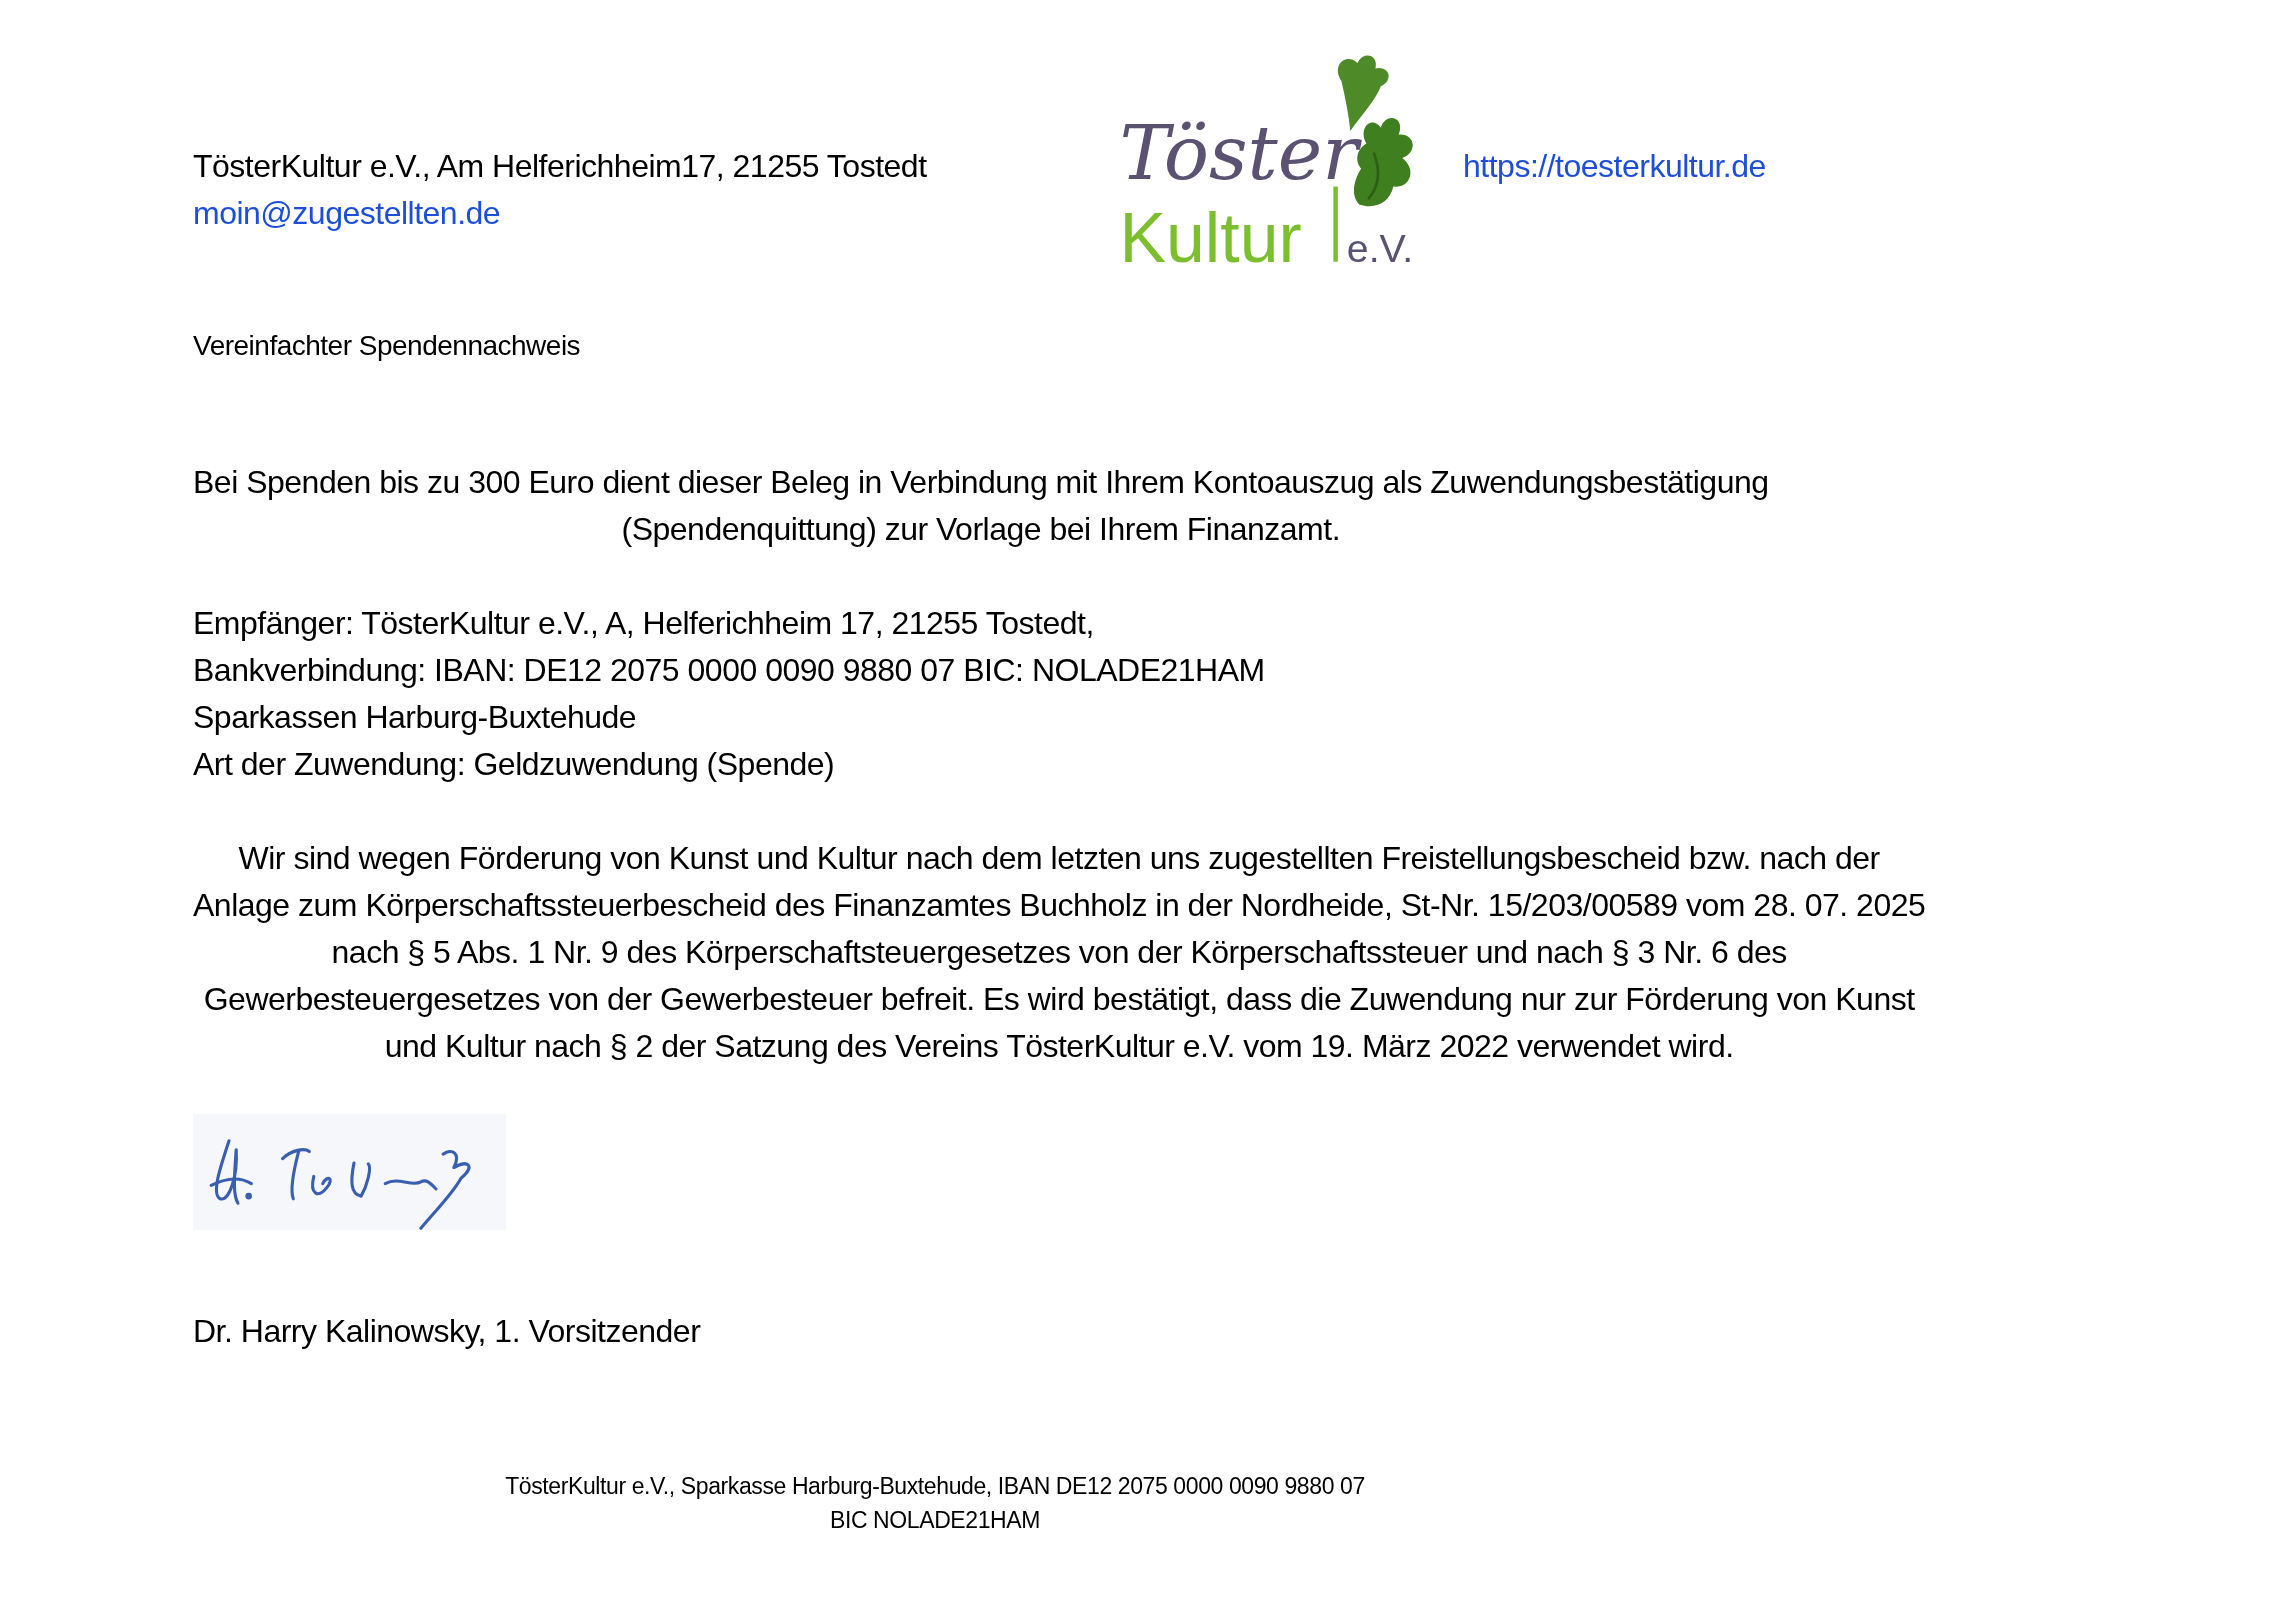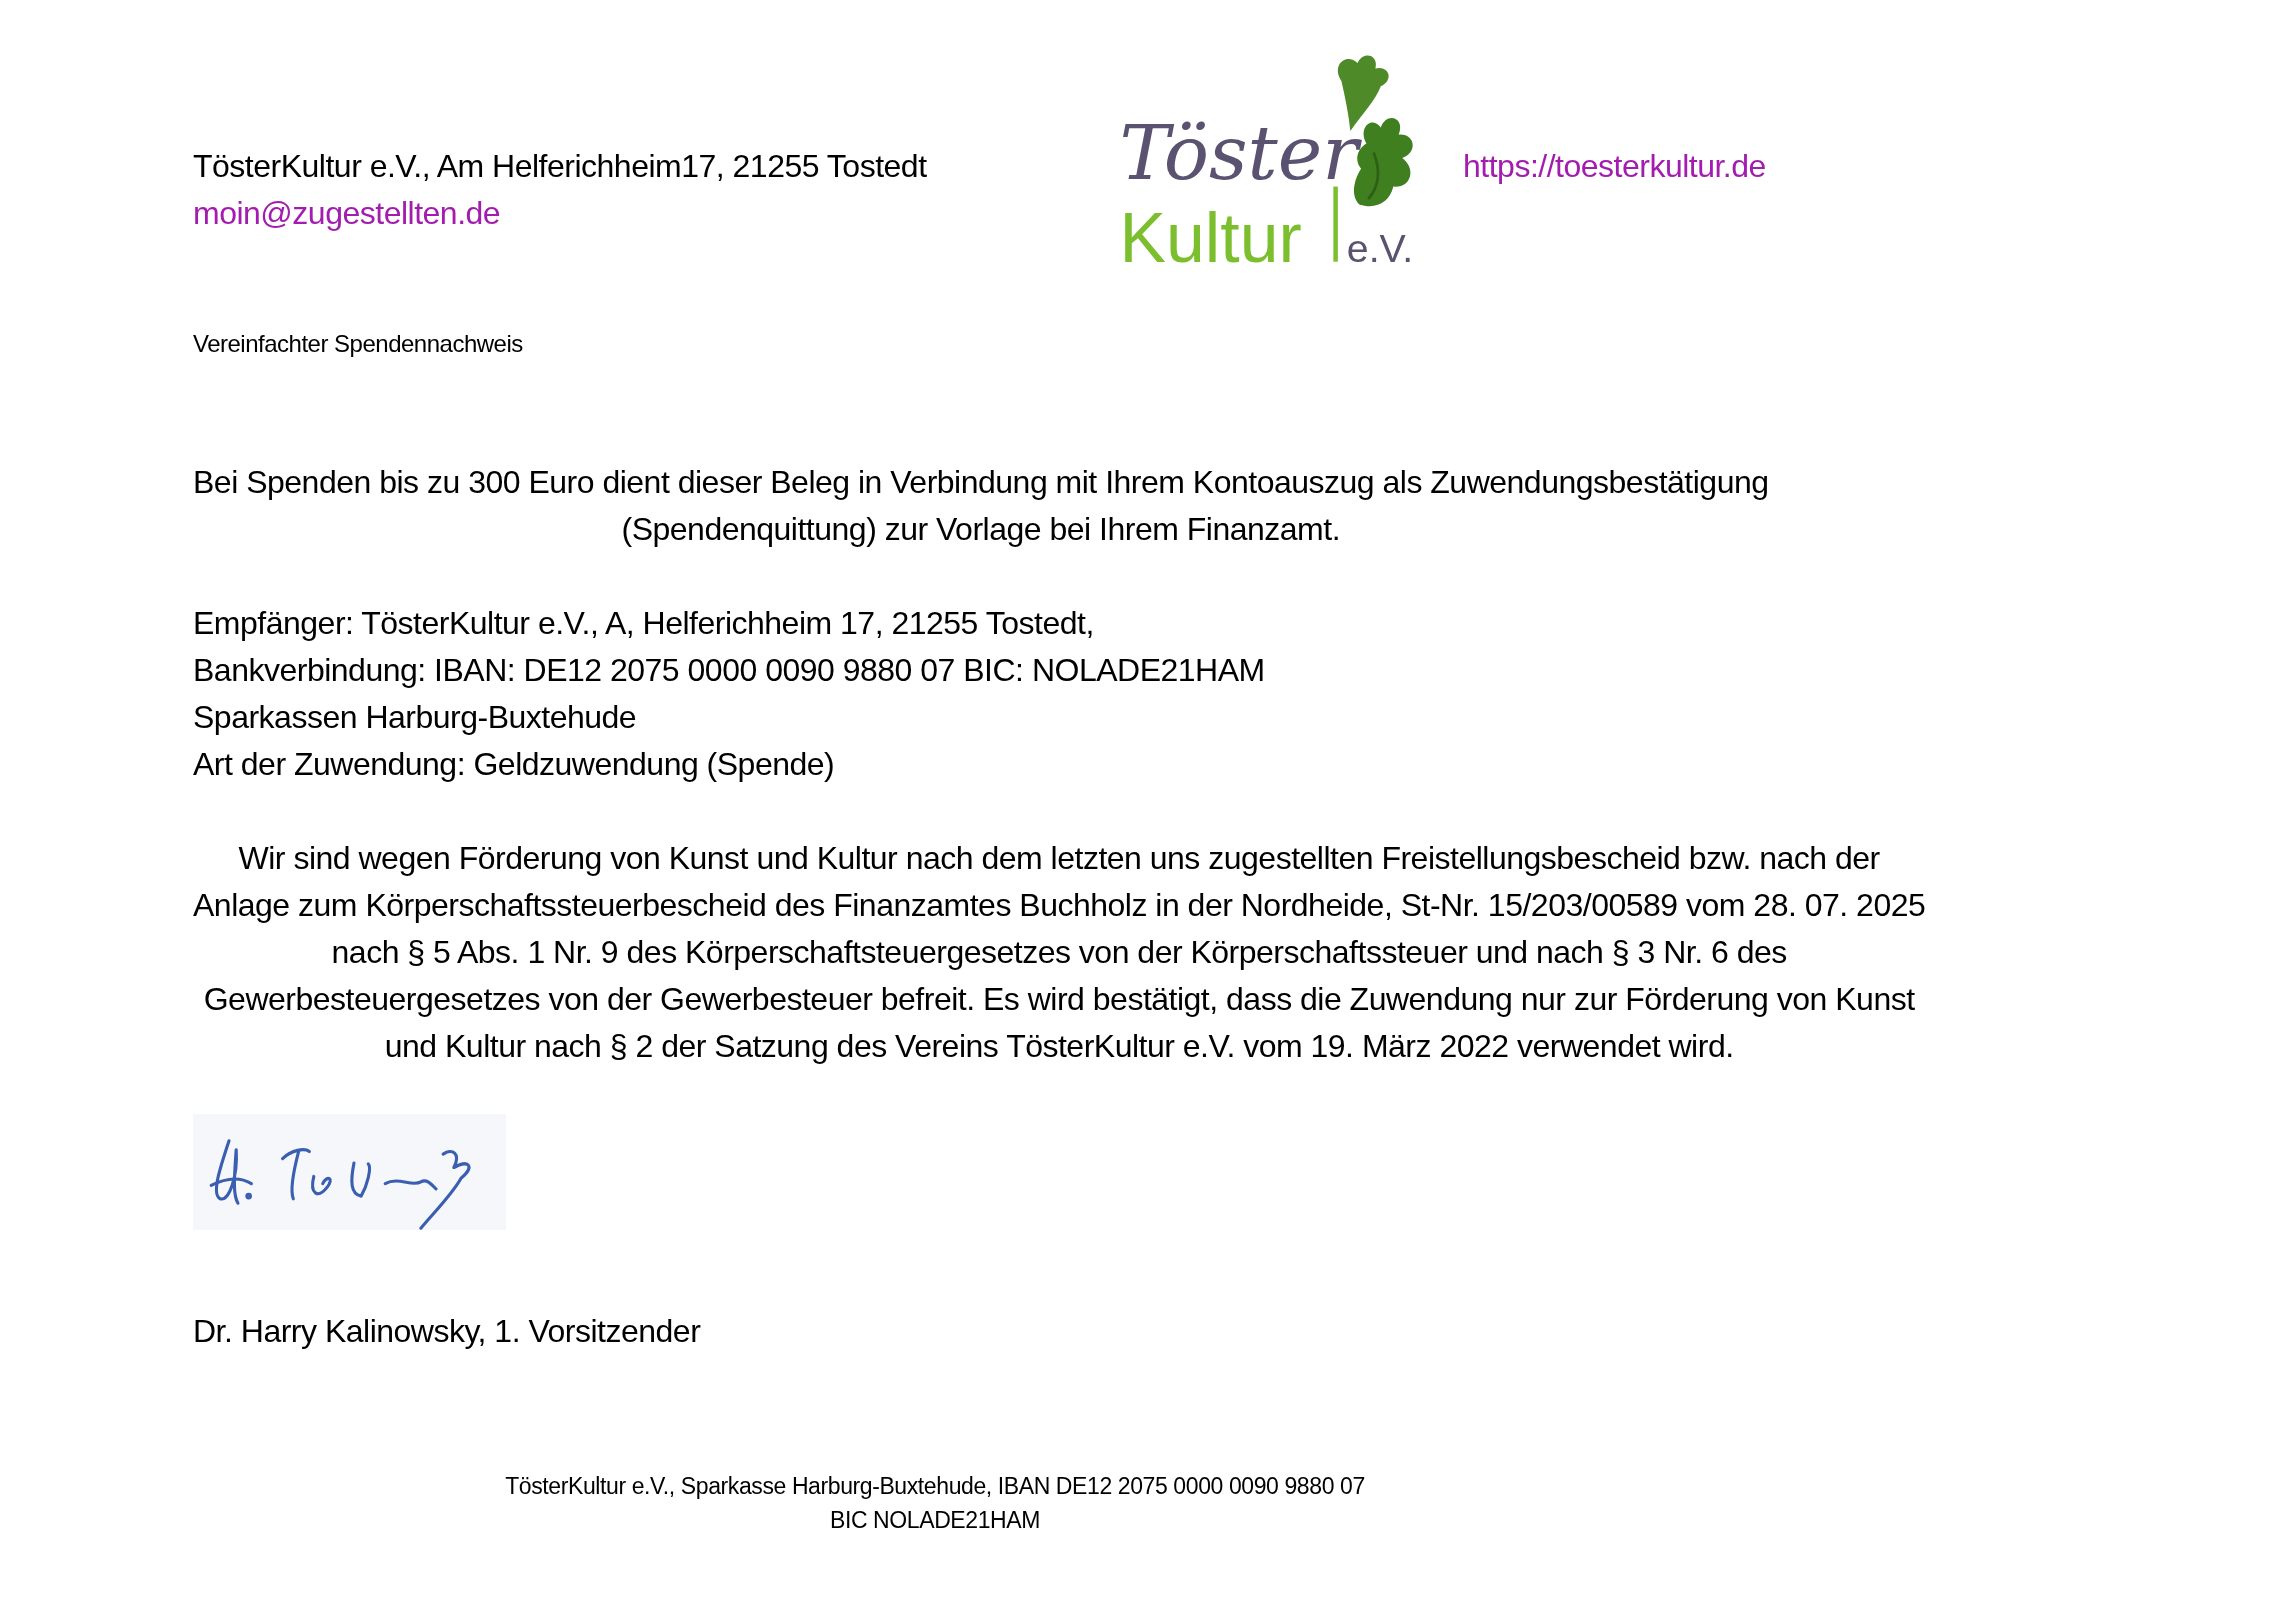--- a/index.html
+++ b/index.html
@@ -1,25 +1,25 @@
 <!DOCTYPE html>
 <html style="font-size:14.3px"><head>
 <meta charset="utf-8">
 <style>
   html, body { margin:0; padding:0; background:#ffffff; }
   body { width:2293px; height:1622px; position:relative; overflow:hidden;
          font-family:"Liberation Sans", "DejaVu Sans", sans-serif; color:#000; }
   .abs { position:absolute; white-space:nowrap; }
   .txt { font-size:32px; letter-spacing:-0.5px; line-height:47px; }
-  .link { color:#a21caf; text-decoration:none; }
+  .link { color:#1d4ed8; text-decoration:none; }
   #addr { left:193px; top:143px; }
   #email { left:193px; top:190px; }
   #website { left:1463px; top:143px; }
   #logo { left:1107px; top:45px; width:340px; height:233px; }
-  #title { left:193px; top:330px; font-size:24px; letter-spacing:-0.5px; }
+  #title { left:193px; top:330px; font-size:28px; letter-spacing:-0.5px; }
   .para { left:193px; }
   #intro { top:459px;text-align:center; }
   #recipient { top:600px; }
   #legal { top:835px;text-align:center; }
   .para div { height:47px; }
   #signature { left:193px; top:1114px; width:313px; height:116px; background:#f6f7fb; }
   #signer { left:193px; top:1308px;text-align:right; }
   #footer { left:0; width:1870px; top:1469px; text-align:center; font-size:23px; line-height:34px; letter-spacing:-0.4px; }
 </style>
 </head>

